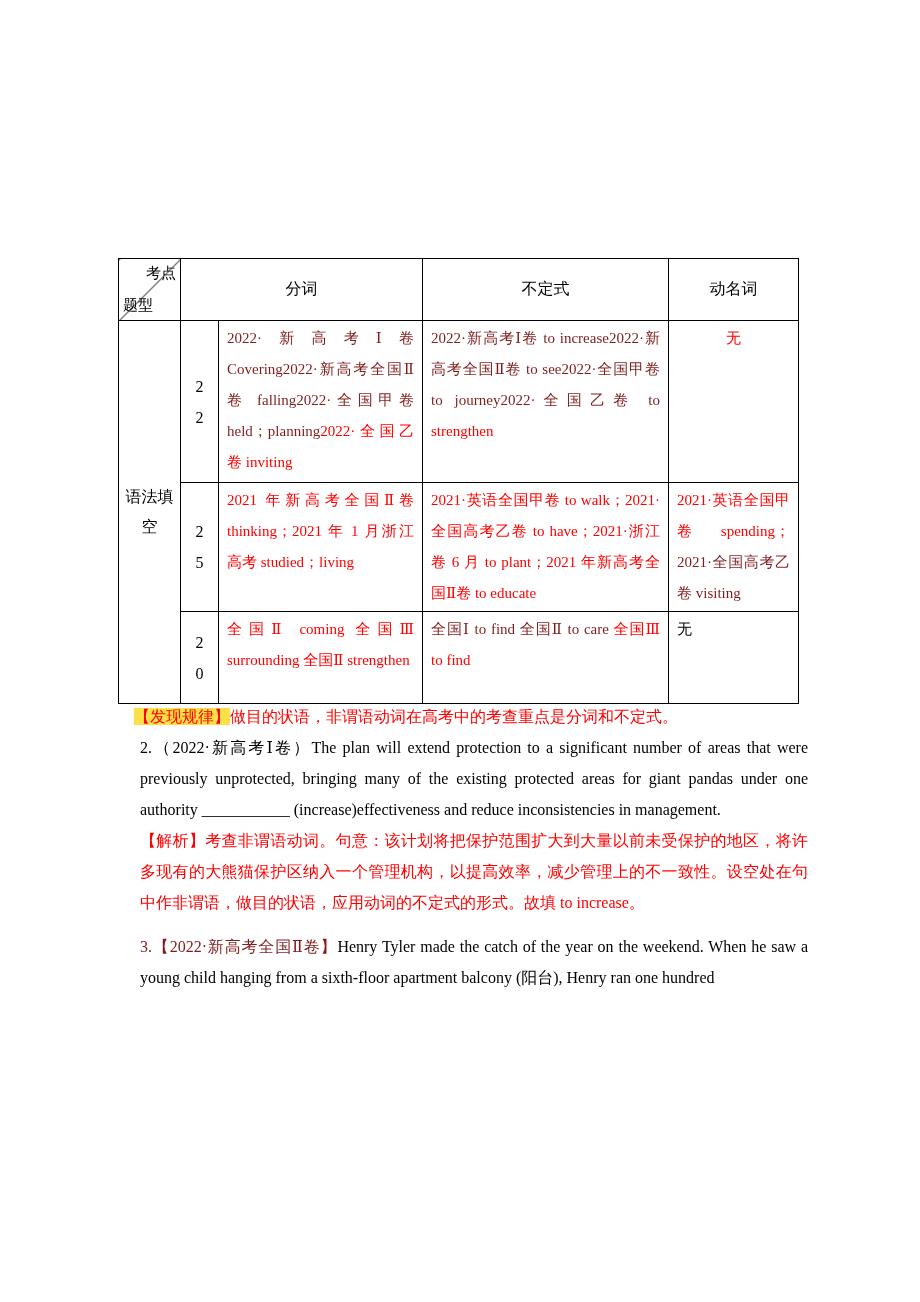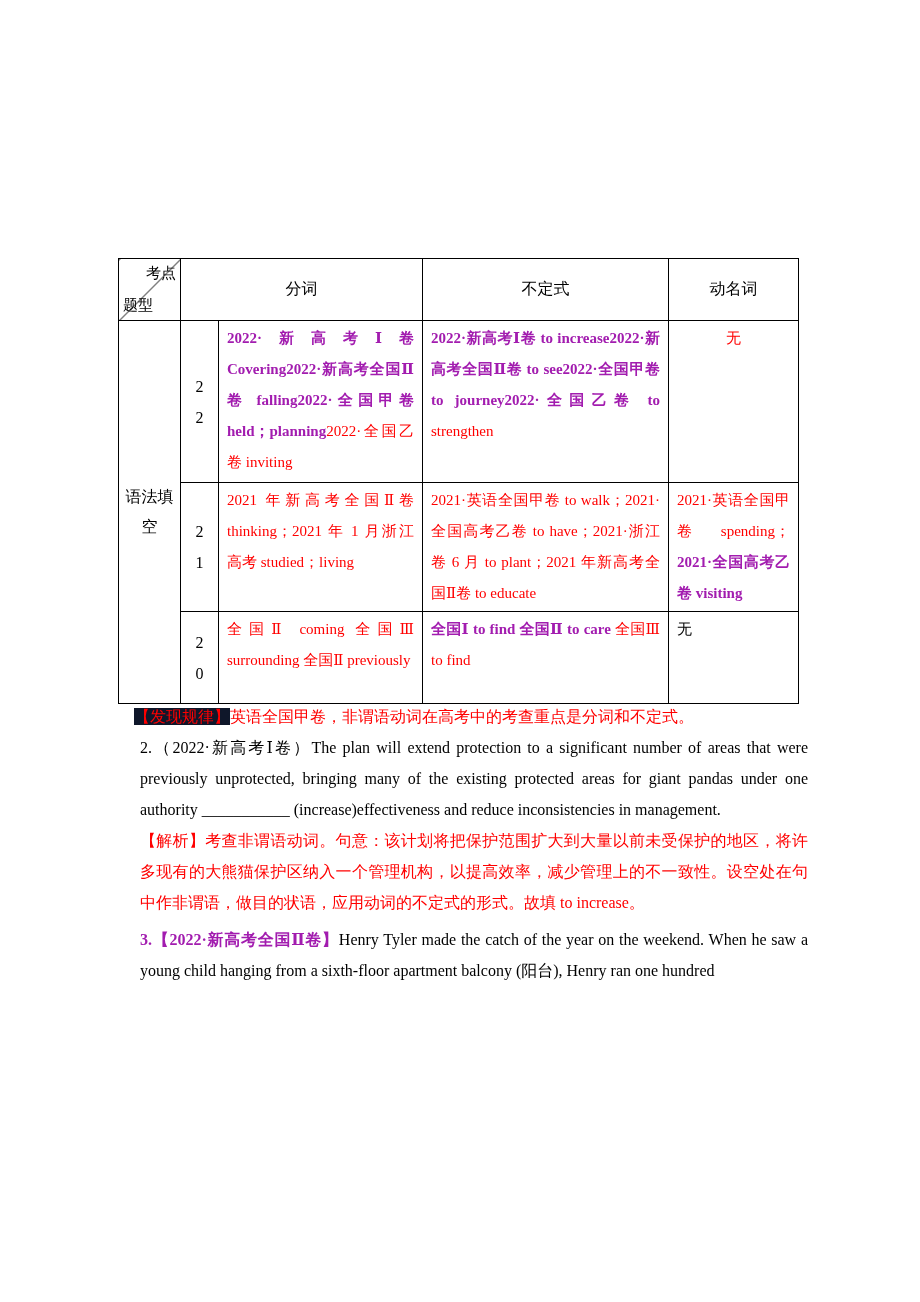--- a/index.html
+++ b/index.html
@@ -41,33 +41,33 @@
     word-break: break-all;
   }
   td.cell {
     padding: 2px 8px; font-size: 15px; line-height: 31px;
     text-align: justify; overflow-wrap: break-word;
   }
   td.cell.ctr { text-align: center; }
 
   
   .c-red   { color: #ff0000; }
-  .c-blue  { color: #a21caf; font-weight: bold; }
+  .c-blue  { color: #7f1d1d; }
   .c-black { color: #000000; }
-  .hl      { background: #0f172a; }
+  .hl      { background: #fde047; }
 
   
   .text-area {
     position: absolute; left: 118px; top: 701px; width: 690px;
     font-size: 16px; line-height: 31px;
   }
   p { margin: 0; }
   p.rule { padding-left: 16px; }
   p.para { padding-left: 22px; text-align: justify; }
-  p.q3   { margin-top: 6px; }
+  p.q3   { margin-top: 13px; }
 </style>
 </head>
 <body>
 
 <div class="table-area">
   <table>
     <colgroup>
       <col style="width:62px">
       <col style="width:38px">
       <col style="width:204px">
@@ -87,34 +87,34 @@
 
       <tr class="r22">
         <td class="vlabel" rowspan="3">语法填空</td>
         <td class="year">22</td>
         <td class="cell"><span class="c-blue">2022·新高考Ⅰ卷 Covering2022·新高考全国Ⅱ卷 falling2022·全国甲卷 held；planning</span><span class="c-red">2022·全国乙卷 inviting</span></td>
         <td class="cell"><span class="c-blue">2022·新高考Ⅰ卷 to increase2022·新高考全国Ⅱ卷 to see2022·全国甲卷 to journey2022·全国乙卷 to </span><span class="c-red">strengthen</span></td>
         <td class="cell ctr"><span class="c-red">无</span></td>
       </tr>
 
       <tr class="r21">
-        <td class="year">21</td>
+        <td class="year">25</td>
         <td class="cell"><span class="c-red">2021 年新高考全国Ⅱ卷 thinking；2021 年 1 月浙江高考 studied；living</span></td>
         <td class="cell"><span class="c-red">2021·英语全国甲卷 to walk；2021·全国高考乙卷 to have；2021·浙江卷 6 月 to plant；2021 年新高考全国Ⅱ卷 to educate</span></td>
         <td class="cell"><span class="c-red">2021·英语全国甲卷 spending；</span><span class="c-blue">2021·全国高考乙卷 visiting</span></td>
       </tr>
 
       <tr class="r20">
         <td class="year">20</td>
-        <td class="cell"><span class="c-red">全国Ⅱ coming 全国Ⅲ surrounding 全国Ⅱ previously</span></td>
+        <td class="cell"><span class="c-red">全国Ⅱ coming 全国Ⅲ surrounding 全国Ⅱ strengthen</span></td>
         <td class="cell"><span class="c-blue">全国Ⅰ to find  全国Ⅱ to care  </span><span class="c-red">全国Ⅲ to find</span></td>
         <td class="cell"><span class="c-black">无</span></td>
       </tr>
     </tbody>
   </table>
 </div>
 
 <div class="text-area">
-  <p class="rule"><span class="c-red hl">【发现规律】</span><span class="c-red">英语全国甲卷，非谓语动词在高考中的考查重点是分词和不定式。</span></p>
+  <p class="rule"><span class="c-red hl">【发现规律】</span><span class="c-red">做目的状语，非谓语动词在高考中的考查重点是分词和不定式。</span></p>
   <p class="para"><span class="c-black">2.（2022·新高考Ⅰ卷）</span><span class="c-black">The plan will extend protection to a significant number of areas that were previously unprotected, bringing many of the existing protected areas for giant pandas under one authority ___________ (increase)effectiveness and reduce inconsistencies in management.</span></p>
   <p class="para"><span class="c-red">【解析】</span><span class="c-red">考查非谓语动词。句意：该计划将把保护范围扩大到大量以前未受保护的地区，将许多现有的大熊猫保护区纳入一个管理机构，以提高效率，减少管理上的不一致性。设空处在句中作非谓语，做目的状语，应用动词的不定式的形式。故填 to increase。</span></p>
   <p class="para q3"><span class="c-blue">3.【2022·新高考全国Ⅱ卷】</span><span class="c-black">Henry Tyler made the catch of the year on the weekend. When he saw a young child hanging from a sixth-floor apartment balcony (阳台), Henry ran one hundred</span></p>
 </div>
 
 </body></html>

